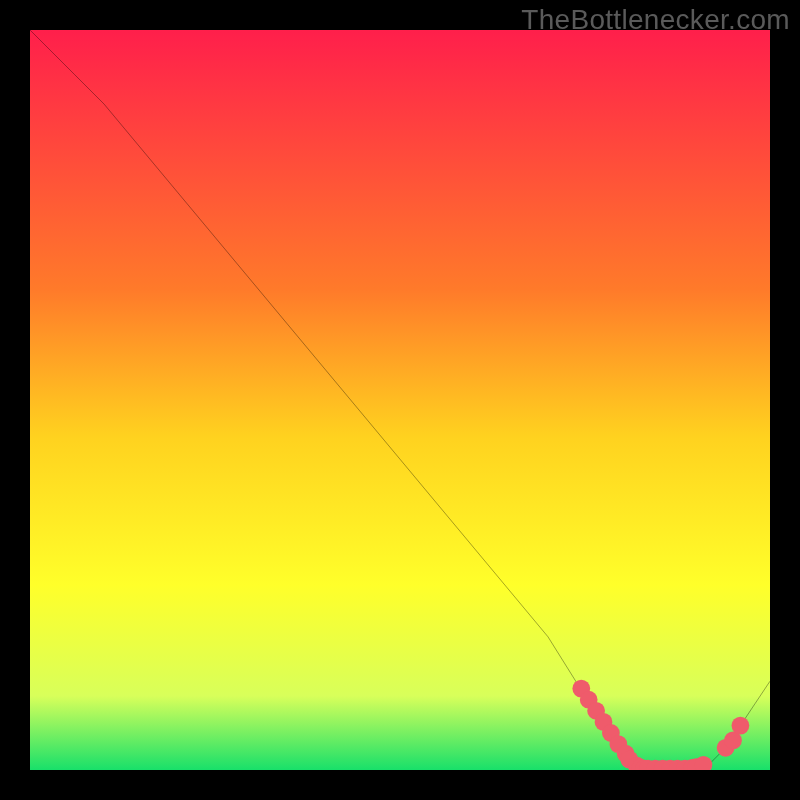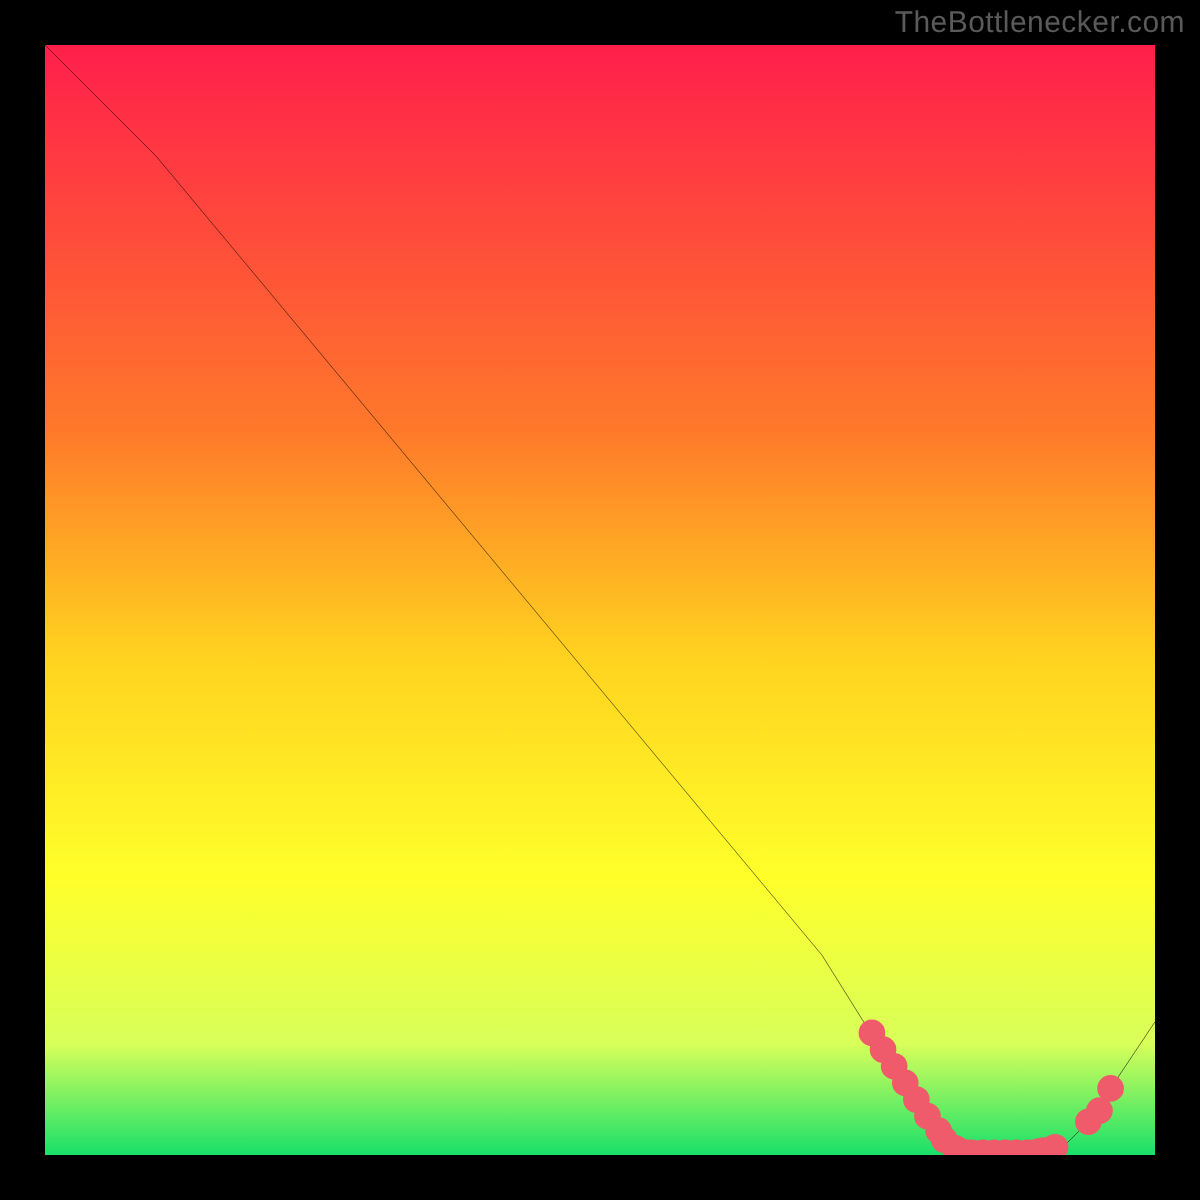--- a/index.html
+++ b/index.html
@@ -15,21 +15,21 @@
     position: relative;
     width: 800px;
     height: 800px;
     background: #000;
   }
   .watermark {
     position: absolute;
     top: 4px;
     right: 10px;
     color: #5a5a5a;
-    font-size: 20px;
+    font-size: 28px;
     font-weight: 400;
     letter-spacing: 0.3px;
     z-index: 5;
   }
   .plot {
     position: absolute;
     left: 30px;
     top: 30px;
     width: 740px;
     height: 740px;

